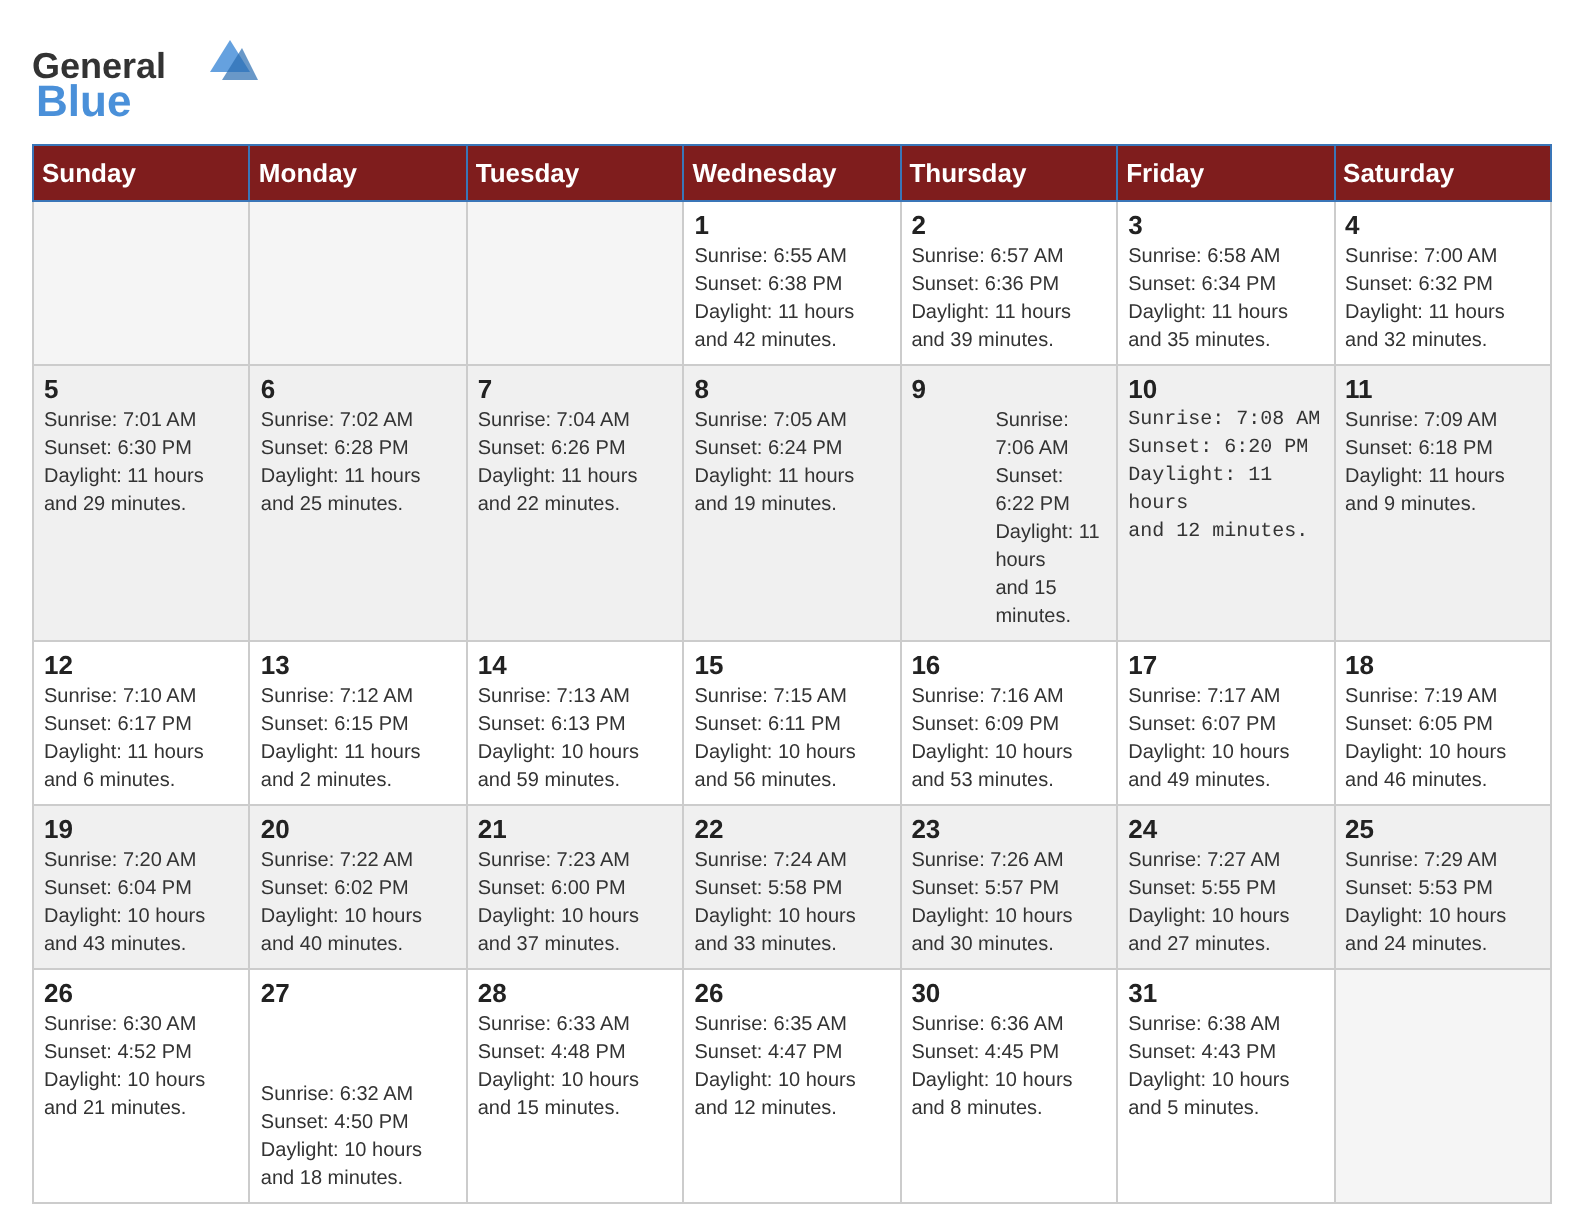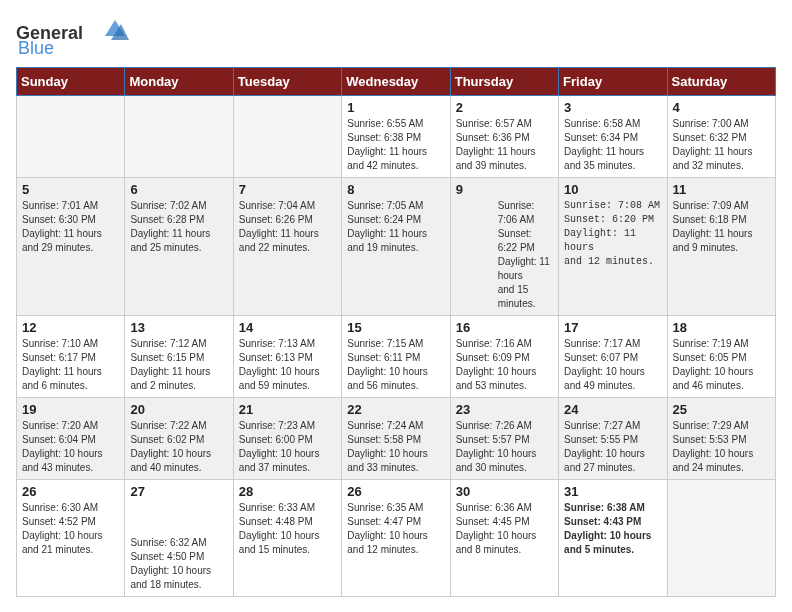--- a/index.html
+++ b/index.html
@@ -20,22 +20,22 @@
       display: flex;
       align-items: center;
       gap: 2px;
     }
     .logo-text-general {
       font-size: 18px;
       font-weight: bold;
       color: #333;
     }
     .logo-text-blue {
-      font-size: 18px;
-      font-weight: normal;
+      font-size: 22px;
+      font-weight: bold;
       color: #4a90d9;
     }
     .logo-icon {
       width: 28px;
       height: 28px;
       margin-left: 2px;
     }
     .title-block {
       text-align: right;
     }
@@ -339,21 +339,21 @@
         </td>
         <td>
           <div class="day-number">30</div>
           <div class="day-info" style="white-space: pre-line;">Sunrise: 6:36 AM
 Sunset: 4:45 PM
 Daylight: 10 hours
 and 8 minutes.</div>
         </td>
         <td>
           <div class="day-number">31</div>
-          <div class="day-info" style="white-space: pre-line; font-weight: bold;">Sunrise: 6:38 AM
+          <div class="day-info" style="white-space: pre-line;">Sunrise: 6:38 AM
 Sunset: 4:43 PM
 Daylight: 10 hours
 and 5 minutes.</div>
         </td>
         <td class="empty"></td>
       </tr>
     </tbody>
 </table>
 
 </body></html>

